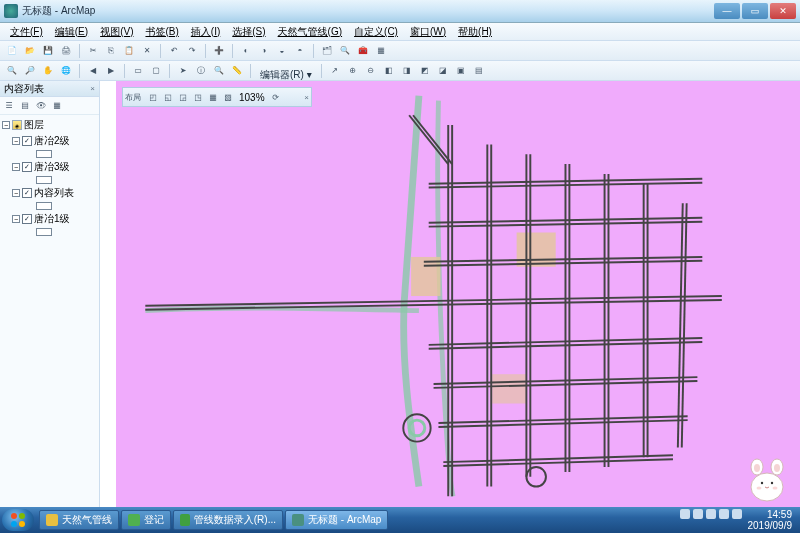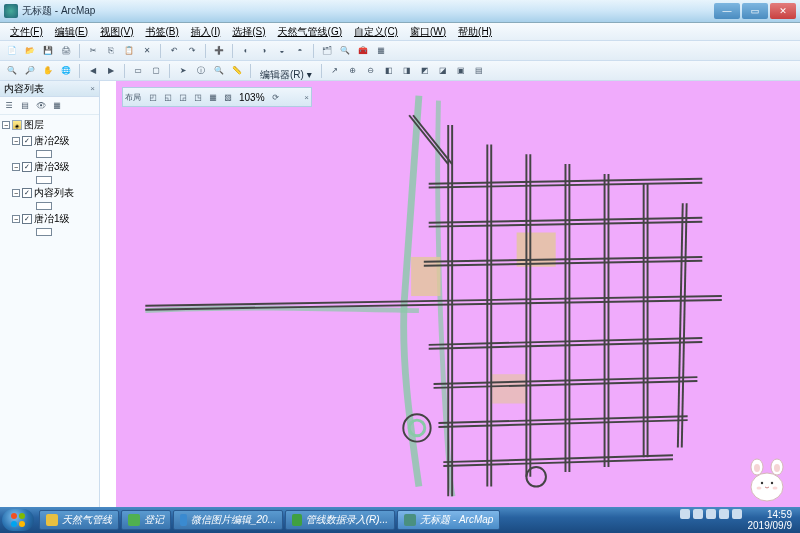--- a/index.html
+++ b/index.html
@@ -53,21 +53,21 @@
 
 
 .app-status { height: 18px; background: linear-gradient(#f0f7fc,#dbe9f4); border-top: 1px solid #cde; display: flex; align-items: center; padding: 0 4px; gap: 6px; font-size: 9px; color: #456; }
 .app-status .right { margin-left: auto; display: flex; gap: 4px; }
 .app-status .stbtn { width: 14px; height: 12px; border: 1px solid #bcd; background: #fff; }
 
 
 .taskbar { position: absolute; bottom: 0; left: 0; right: 0; height: 26px; background: linear-gradient(#4a8ac4,#2862a0 40%,#1a4a80); display: flex; align-items: center; padding: 0 2px; }
 .start-orb { width: 32px; height: 22px; border-radius: 11px; background: radial-gradient(circle at 40% 35%,#7ec0f0,#2a72b0 55%,#18487a); display: flex; align-items: center; justify-content: center; margin-right: 4px; }
 .start-orb svg { width: 16px; height: 16px; }
-.task-item { height: 20px; padding: 0 6px; margin: 0 1px; background: linear-gradient(#5a9ad0,#3a76b0); border: 1px solid #2a5a90; border-radius: 2px; display: flex; align-items: center; gap: 4px; color: #fff; font-size: 9px; max-width: 110px; overflow: hidden; white-space: nowrap; font-style: italic; }
+.task-item { height: 20px; padding: 0 6px; margin: 0 1px; background: linear-gradient(#5a9ad0,#3a76b0); border: 1px solid #2a5a90; border-radius: 2px; display: flex; align-items: center; gap: 4px; color: #fff; font-size: 9px; max-width: 110px; overflow: hidden; white-space: nowrap; }
 .task-item.active { background: linear-gradient(#7db6e8,#4a8cc8); }
 .task-item .ticon { width: 12px; height: 12px; border-radius: 2px; }
 .tray { margin-left: auto; display: flex; align-items: flex-start; gap: 6px; color: #fff; font-size: 9px; padding-right: 6px; }
 .tray .ticons { display: flex; gap: 3px; }
 .tray .ti { width: 10px; height: 10px; background: #cde; border-radius: 2px; }
 .clock { text-align: right; line-height: 1.1; font-size: 8px; }
 
 
 .mascot { position: absolute; right: 8px; bottom: 28px; width: 50px; height: 50px; }
 </style>
@@ -312,24 +312,20 @@
   <div id="task-items" style="display: flex;">
       <div class="task-item">
         <div class="ticon" style="background: rgb(232, 192, 64);"></div>
         <span>天然气管线</span>
       </div>
       <div class="task-item">
         <div class="ticon" style="background: rgb(80, 176, 80);"></div>
         <span>登记</span>
       </div>
       <div class="task-item">
-        <div class="ticon" style="background: rgb(58, 138, 208);"></div>
-        <span>微信图片编辑_20...</span>
-      </div>
-      <div class="task-item">
         <div class="ticon" style="background: rgb(64, 160, 64);"></div>
         <span>管线数据录入(R)...</span>
       </div>
       <div class="task-item active">
         <div class="ticon" style="background: rgb(74, 144, 128);"></div>
         <span>无标题 - ArcMap</span>
       </div>
     </div>
   <div class="tray">
     <div class="ticons">

